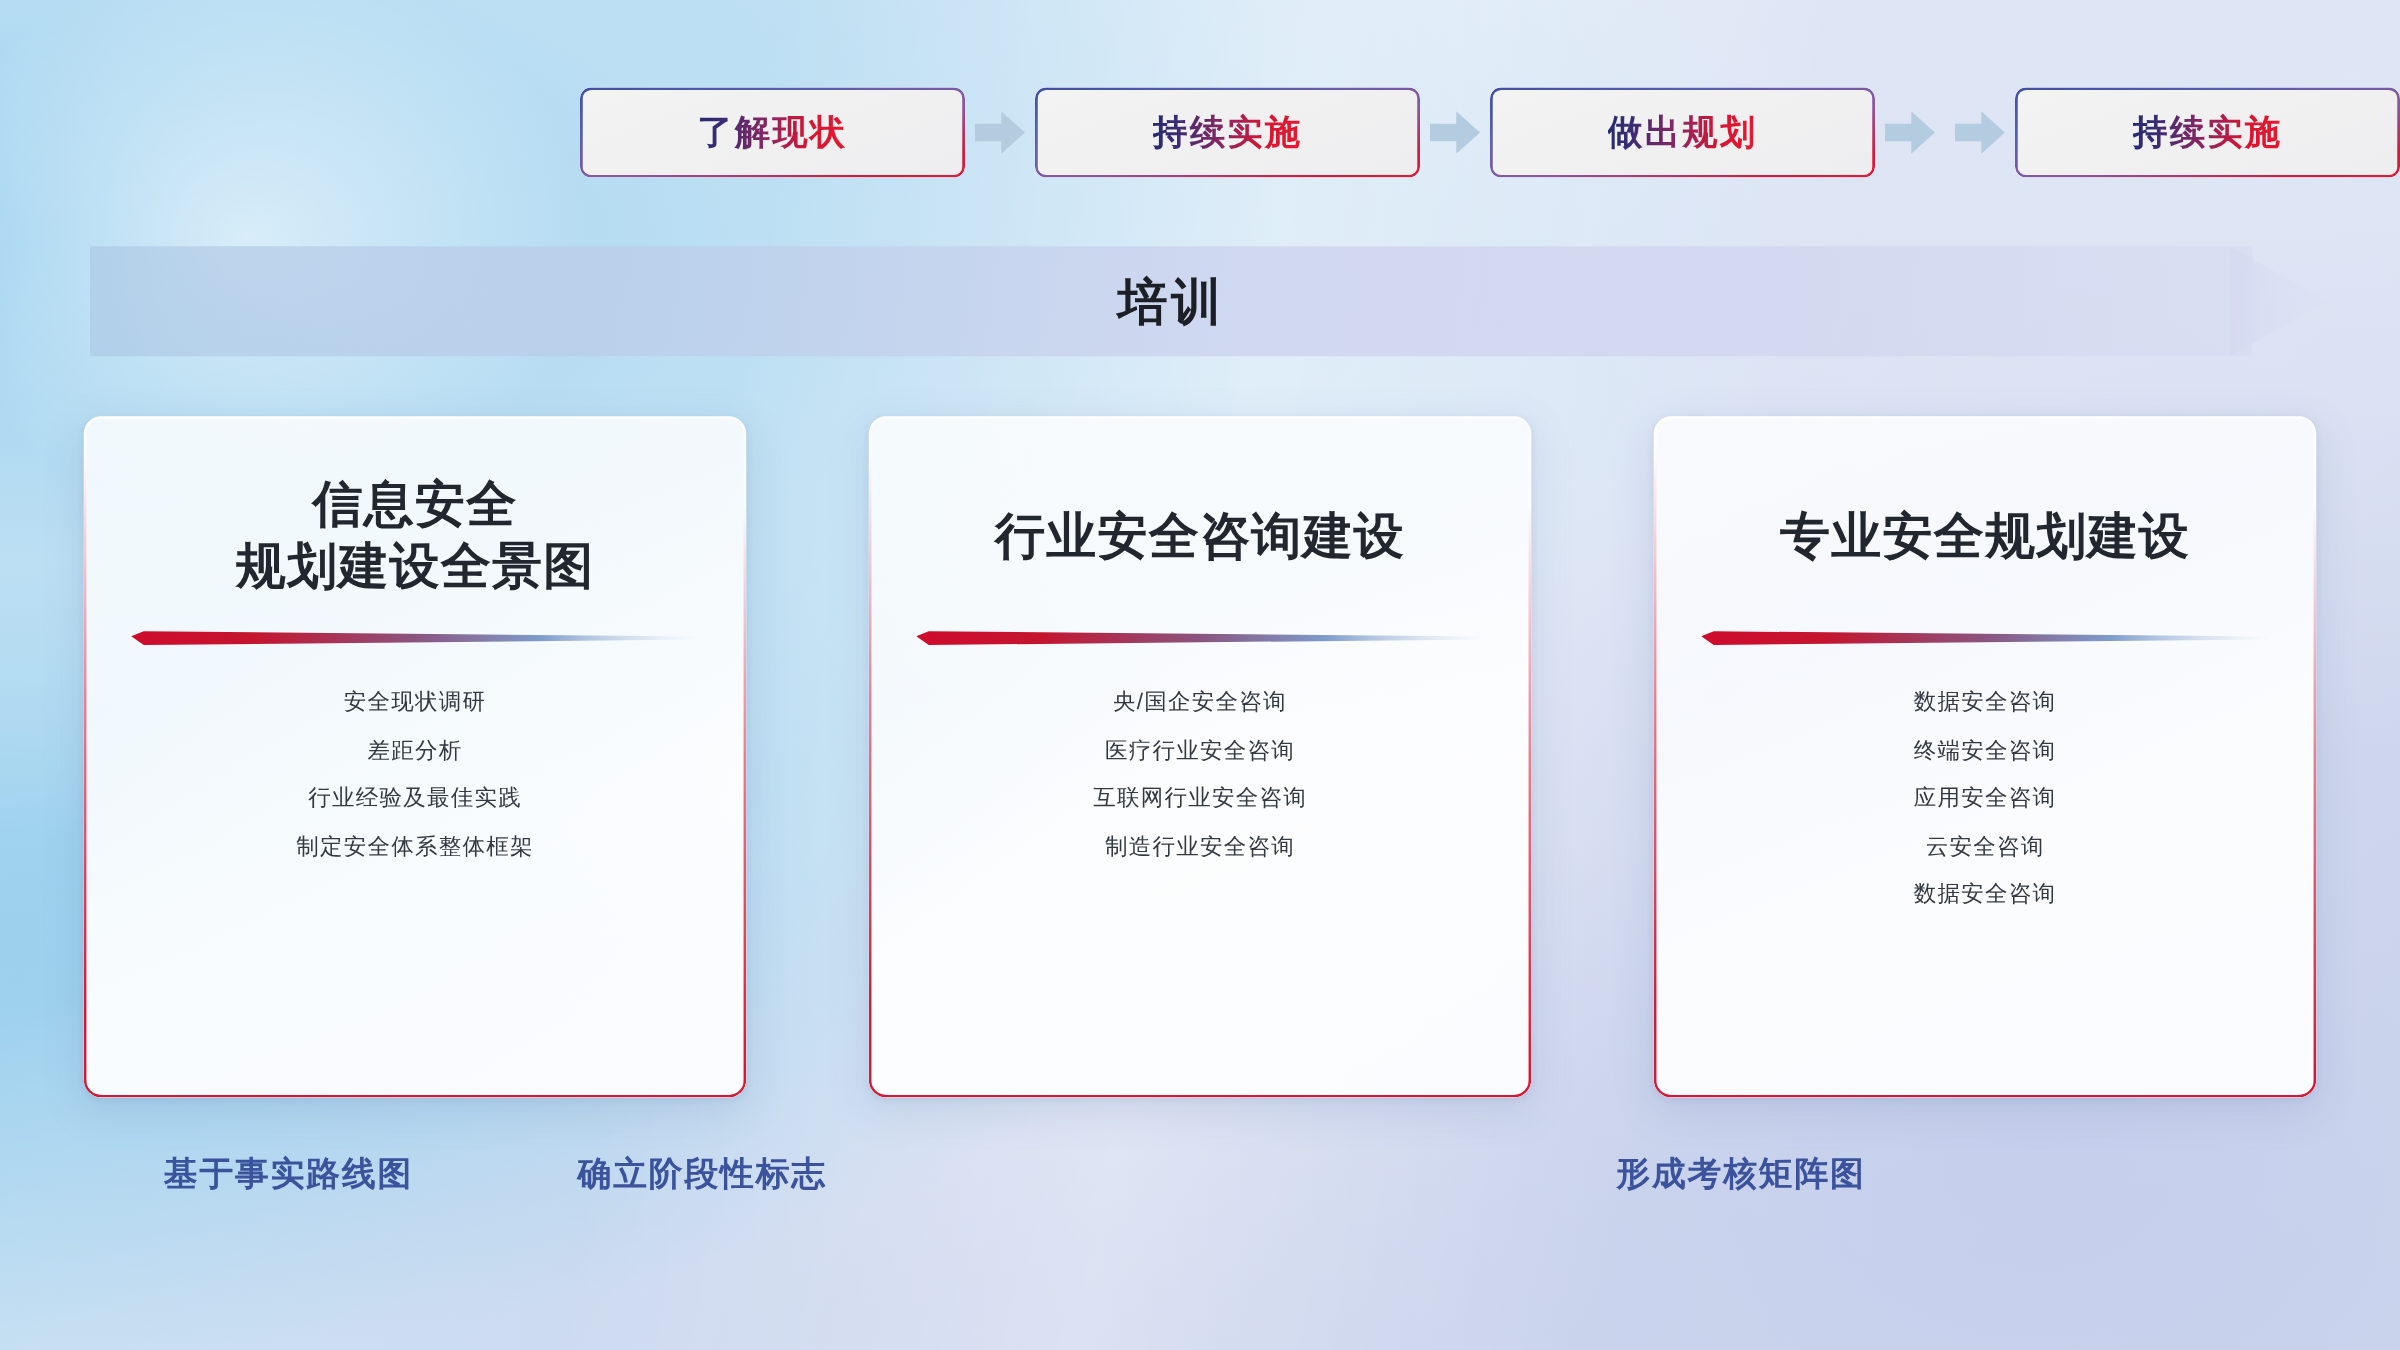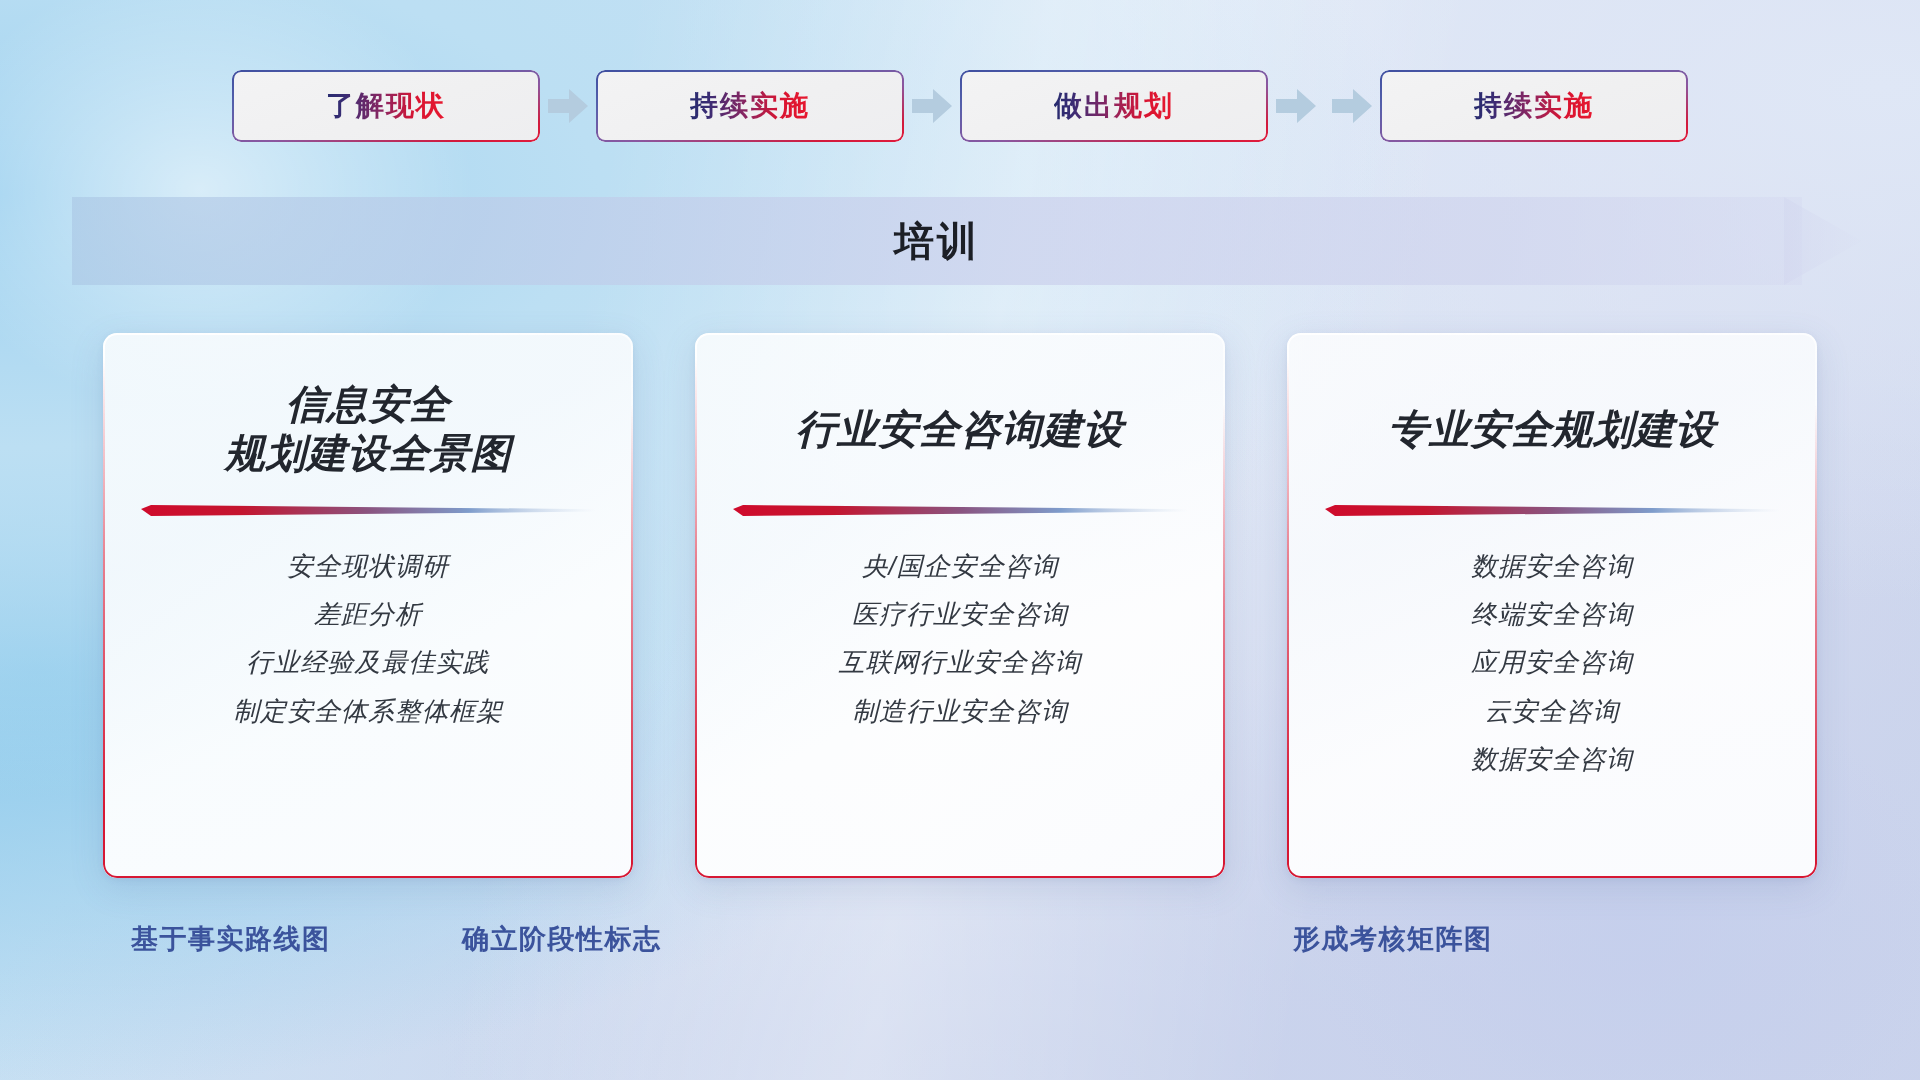--- a/index.html
+++ b/index.html
@@ -32,21 +32,21 @@
     background:radial-gradient(closest-side, rgba(255,255,255,.55), rgba(255,255,255,0) 72%);
   }
   .bg-glow-br{
     position:absolute; right:-160px; bottom:-200px; width:900px; height:700px;
     background:radial-gradient(closest-side, rgba(196,206,236,.75), rgba(196,206,236,0) 72%);
   }
 
   
   #stage-row{
     position:absolute; left:0; top:68px; width:1920px; height:75px;
-    display:flex; align-items:center; justify-content:center; z-index:3;
+    display:flex; align-items:center; justify-content:flex-end; z-index:3;
   }
   .stage-chip{
     position:relative; width:308px; height:72px;
     display:flex; align-items:center; justify-content:center;
     border-radius:9px;
     background:linear-gradient(160deg,#f3f3f4 0%,#f0f0f1 55%,#eeeef0 100%);
   }
   .stage-chip::before{
     content:""; position:absolute; inset:0; border-radius:9px; padding:2px;
     background:linear-gradient(168deg,#3f4fa0 0%,#5560ab 26%,#8a57a0 58%,#d21a3c 86%,#e01b3c 100%);
@@ -80,21 +80,21 @@
   #banner .tip svg{ width:100%; height:100%; display:block; }
   #banner .banner-title{
     position:absolute; left:0; top:0; width:1730px; height:88px;
     display:flex; align-items:center; justify-content:center;
     font-size:40px; font-weight:700; color:#1c1f26; letter-spacing:3px;
   }
 
   
   #cards{
     position:absolute; left:0; top:333px; width:1920px; height:545px; z-index:3;
-    display:flex; justify-content:center; gap:62px;font-style:italic;
+    display:flex; justify-content:center; gap:98px;
   }
   .card{
     position:relative; width:530px; height:545px; border-radius:14px;
     background:linear-gradient(158deg, rgba(255,255,255,.80) 0%, rgba(250,252,254,.88) 32%, rgba(255,255,255,.93) 62%, rgba(252,253,255,.96) 100%);
     box-shadow:0 10px 34px rgba(86,112,160,.16), 0 2px 6px rgba(86,112,160,.10);
     overflow:visible;
   }
   
   .card::before{
     content:""; position:absolute; inset:0; border-radius:14px; padding:2px;
@@ -120,21 +120,21 @@
     min-height:104px; display:flex; flex-direction:column; justify-content:center;
   }
   .card-title.two-line{ font-size:40px; }
 
   .rule{ margin:22px auto 0; width:455px; height:16px; }
   .rule svg{ display:block; width:100%; height:100%; }
 
   .card-list{ margin-top:32px; display:flex; flex-direction:column; gap:17px; }
   .card-list li{
     list-style:none; text-align:center;
-    font-size:26px; color:#333942; letter-spacing:1px; line-height:1.2;
+    font-size:18px; color:#333942; letter-spacing:1px; line-height:1.2;
   }
 
   
   #footnotes{ position:absolute; left:0; top:913px; width:1920px; height:52px; z-index:3; }
   .footnote{
     position:absolute; top:0; height:52px; display:flex; align-items:center;
     font-size:27px; font-weight:700; color:#3b539c; letter-spacing:1.5px;
     white-space:nowrap;
   }
 </style>

